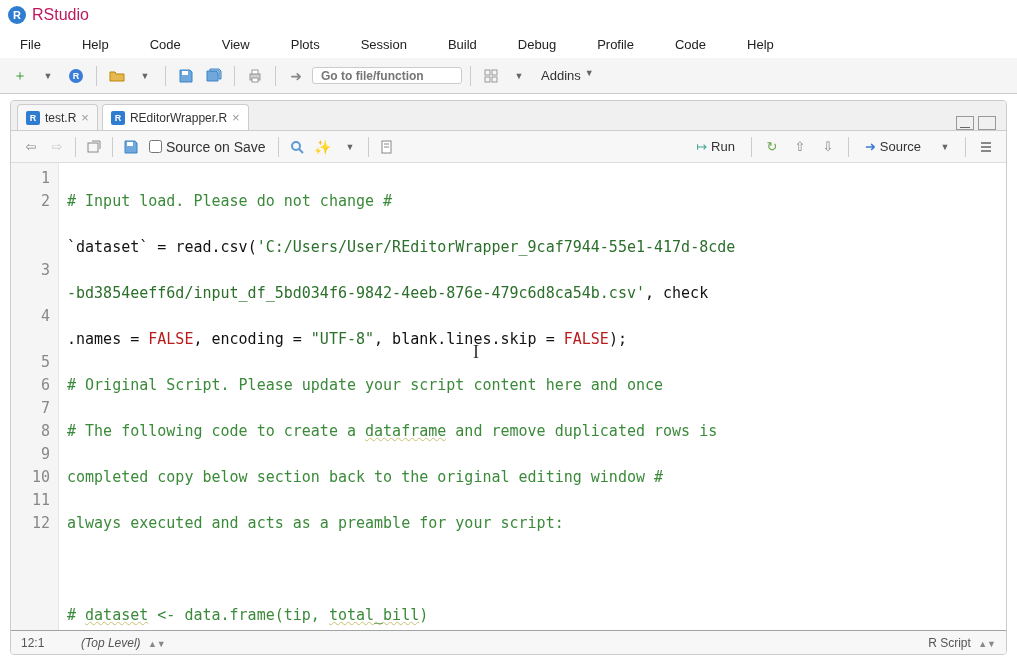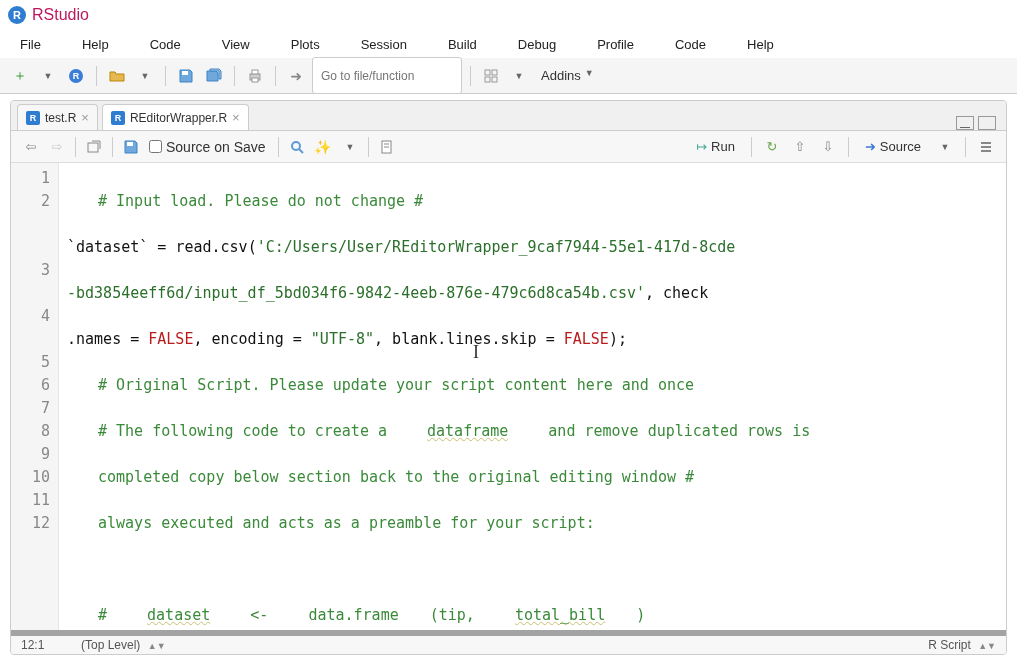--- a/index.html
+++ b/index.html
@@ -12,21 +12,21 @@
 .titlebar .app-name { font-size: 16px; color: #be185d; }
 
 
 .menubar { display: flex; align-items: center; height: 28px; padding: 0 10px; background: #fff; gap: 21px; }
 .menubar .menu-item { padding: 4px 10px; cursor: pointer; color: #222; }
 
 
 .main-toolbar { display: flex; align-items: center; height: 36px; padding: 0 8px; background: #f5f5f5; gap: 4px; border-bottom: 1px solid #ccc; }
 .tb-btn { display: flex; align-items: center; justify-content: center; min-width: 24px; height: 24px; padding: 0 4px; cursor: pointer; border-radius: 3px; }
 .tb-sep { width: 1px; height: 20px; background: #ccc; margin: 0 4px; }
-.goto-input { height: 37px; width: 150px; border: 1px solid #ccc; border-radius: 3px; padding: 0 8px; font-size: 12px; color: #888; background: #fff; }
+.goto-input { height: 17px; width: 150px; border: 1px solid #ccc; border-radius: 3px; padding: 0 8px; font-size: 12px; color: #888; background: #fff; font-weight: bold; }
 .addins { display: flex; align-items: flex-start; gap: 4px; padding: 0 6px; cursor: pointer; color: #333; }
 .caret-down { font-size: 9px; color: #666; }
 
 
 .editor-panel { flex: 1; display: flex; flex-direction: column; margin: 6px 10px 8px 10px; border: 1px solid #ccc; border-radius: 4px; background: #fff; overflow: hidden; }
 
 
 .tab-bar { display: flex; align-items: flex-end; height: 30px; background: #f0f0f0; border-bottom: 1px solid #ccc; padding: 0 6px; position: relative; }
 .tab { display: flex; align-items: center; height: 26px; padding: 0 8px; margin-right: 4px; background: #f7f7f7; border: 1px solid #ccc; border-bottom: none; border-radius: 4px 4px 0 0; gap: 5px; cursor: pointer; font-size: 12px; }
 .tab.active { background: #fff; }
@@ -43,31 +43,31 @@
 .et-right { margin-left: auto; display: flex; align-items: center; gap: 4px; }
 .run-btn { display: flex; align-items: center; gap: 4px; padding: 2px 8px; cursor: pointer; color: #333; }
 .arrow-run { color: #4a9; font-size: 13px; }
 
 
 .code-area { flex: 1; display: flex; font-family: "Lucida Console", Monaco, monospace; font-size: 15px; overflow: auto; background: #fff; position: relative; }
 .gutter { width: 48px; background: #f5f5f5; border-right: 1px solid #e5e5e5; color: #888; text-align: right; padding: 4px 8px 4px 4px; line-height: 23px; user-select: none; }
 .gutter div { height: 23px; }
 .code-body { flex: 1; padding: 4px 8px; line-height: 23px; white-space: pre; }
 .codeline { height: 23px; }
-.c-comment { color: #3a8a3a; margin-left: 31px; }
+.c-comment { color: #3a8a3a; }
 .c-string { color: #2b6f2b; }
 .c-keyword { color: #b91c1c; }
 .c-ident { color: #111; }
 .c-underline { text-decoration: underline wavy #c8c070; text-decoration-thickness: 1px; }
 .cursor-ibeam { position: absolute; left: 462px; top: 178px; font-size: 18px; color: #333; font-family: serif; pointer-events: none; }
 
 
-.statusbar { display: flex; align-items: center; height: 24px; border-top: 6px solid #a3a3a3; background: #f7f7f7; font-size: 12px; color: #555; padding: 0 10px; }
+.statusbar { display: flex; align-items: center; height: 24px; border-top: 1px solid #a3a3a3; background: #f7f7f7; font-size: 12px; color: #555; padding: 0 10px; }
 .statusbar .sb-left { width: 60px; }
-.statusbar .sb-mid { flex: 1; }
+.statusbar .sb-mid { flex: 1; font-style: italic; }
 .statusbar .sb-right { }
 .updown { font-size: 9px; color: #888; margin-left: 4px; }
 
 
 .ico { font-size: 14px; }
 .green { color: #3a9d3a; }
 .orange { color: #d6962a; }
 .grey { color: #888; }
 svg.icon { width: 16px; height: 16px; }
 </style>

